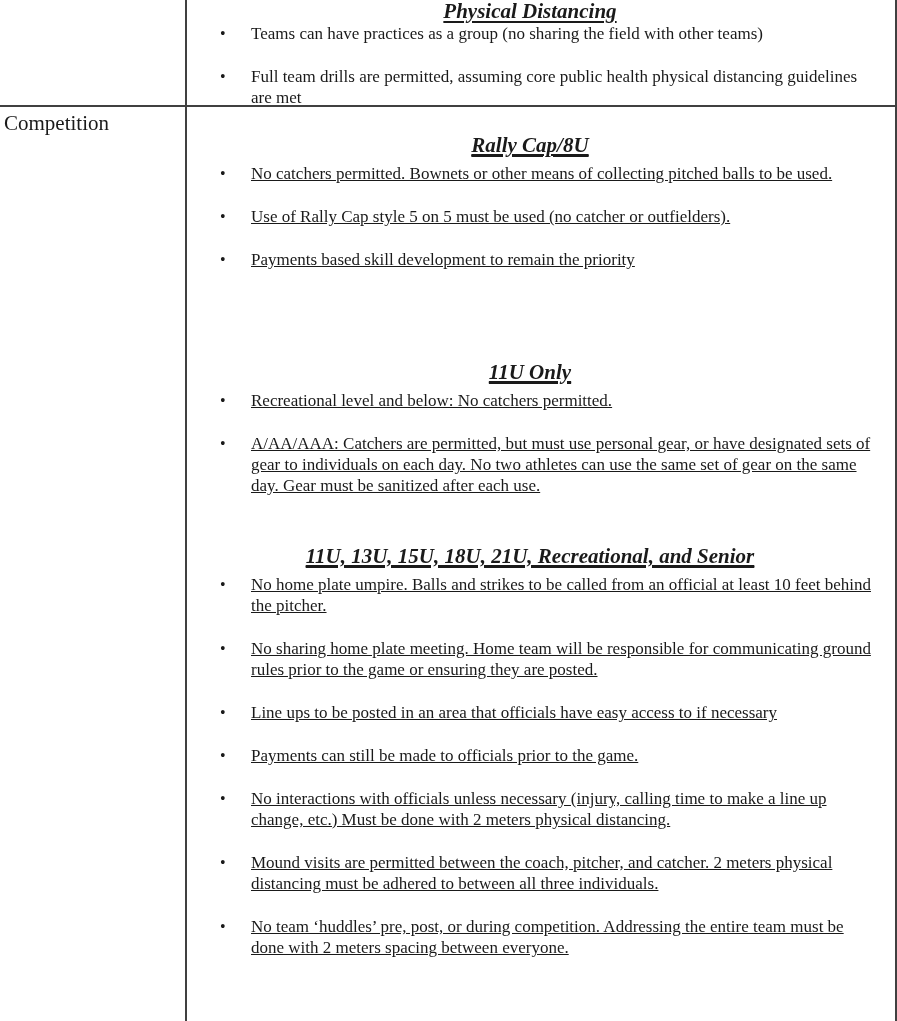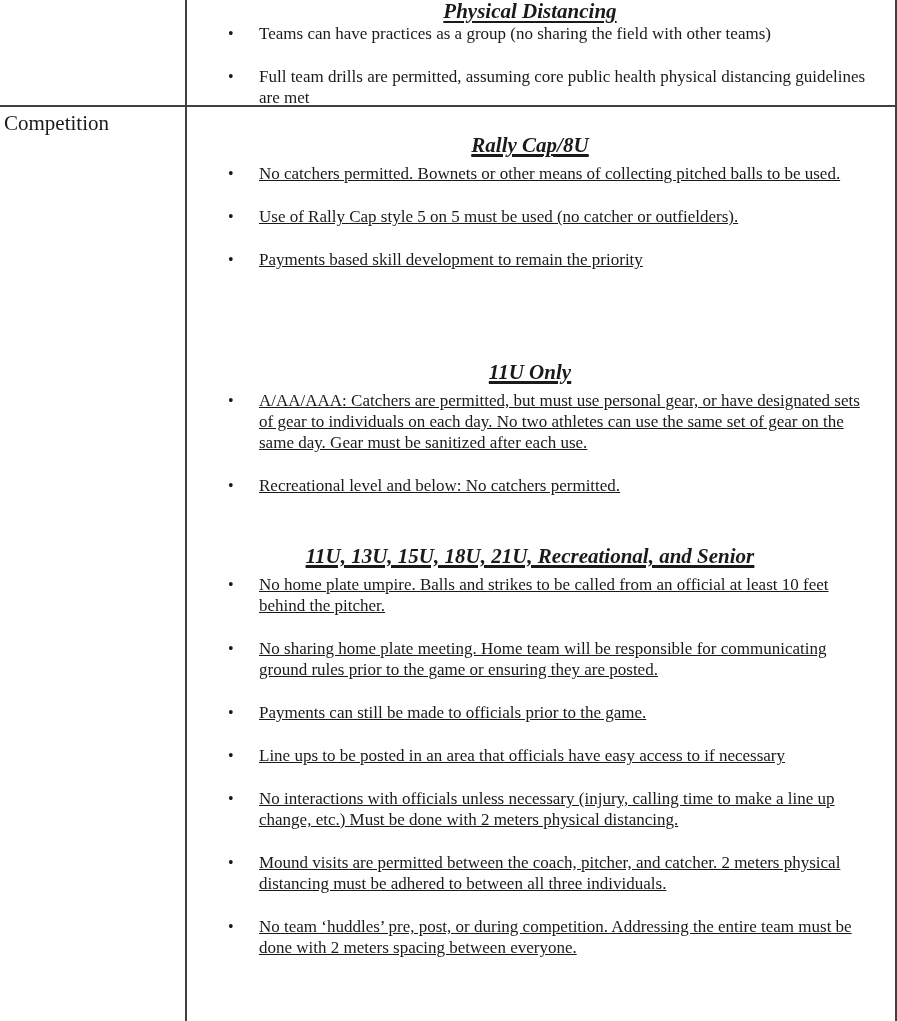--- a/index.html
+++ b/index.html
@@ -56,21 +56,21 @@
     text-underline-offset: 3px;
     margin: 0 0 6px 0;
   }
   .row-top .section-title {
     line-height: 22px;
     margin-bottom: 1px;
   }
   .bullet {
     position: relative;
     padding-left: 64px;
-    margin: 0 0 22px 8px;
+    margin: 0 0 22px 0;
   }
   .bullet::before {
     content: "\2022";
     position: absolute;
     left: 33px;
     top: 0;
     font-size: 16px;
   }
   .spacer-lg { height: 68px; }
   .spacer-md { height: 26px; }
@@ -100,32 +100,32 @@
         <div class="section-title">Rally Cap/8U</div>
         <div class="bullet">No catchers permitted. Bownets or other means of collecting pitched balls to be used.</div>
         <div class="bullet">Use of Rally Cap style 5 on 5 must be used (no catcher or outfielders).</div>
         <div class="bullet">Payments based skill development to remain the priority</div>
       </div>
 
       <div class="spacer-lg"></div>
 
       <div class="section">
         <div class="section-title">11U Only</div>
+        <div class="bullet">Recreational level and below: No catchers permitted.</div>
         <div class="bullet">A/AA/AAA: Catchers are permitted, but must use personal gear, or have designated sets of gear to individuals on each day. No two athletes can use the same set of gear on the same day. Gear must be sanitized after each use.</div>
-        <div class="bullet">Recreational level and below: No catchers permitted.</div>
       </div>
 
       <div class="spacer-md"></div>
 
       <div class="section">
         <div class="section-title">11U, 13U, 15U, 18U, 21U, Recreational, and Senior</div>
         <div class="bullet">No home plate umpire. Balls and strikes to be called from an official at least 10 feet behind the pitcher.</div>
         <div class="bullet">No sharing home plate meeting. Home team will be responsible for communicating ground rules prior to the game or ensuring they are posted.</div>
+        <div class="bullet">Line ups to be posted in an area that officials have easy access to if necessary</div>
         <div class="bullet">Payments can still be made to officials prior to the game.</div>
-        <div class="bullet">Line ups to be posted in an area that officials have easy access to if necessary</div>
         <div class="bullet">No interactions with officials unless necessary (injury, calling time to make a line up change, etc.) Must be done with 2 meters physical distancing.</div>
         <div class="bullet">Mound visits are permitted between the coach, pitcher, and catcher. 2 meters physical distancing must be adhered to between all three individuals.</div>
         <div class="bullet">No team ‘huddles’ pre, post, or during competition. Addressing the entire team must be done with 2 meters spacing between everyone.</div>
       </div>
 
     </div>
   </div>
 
 </div>
 

